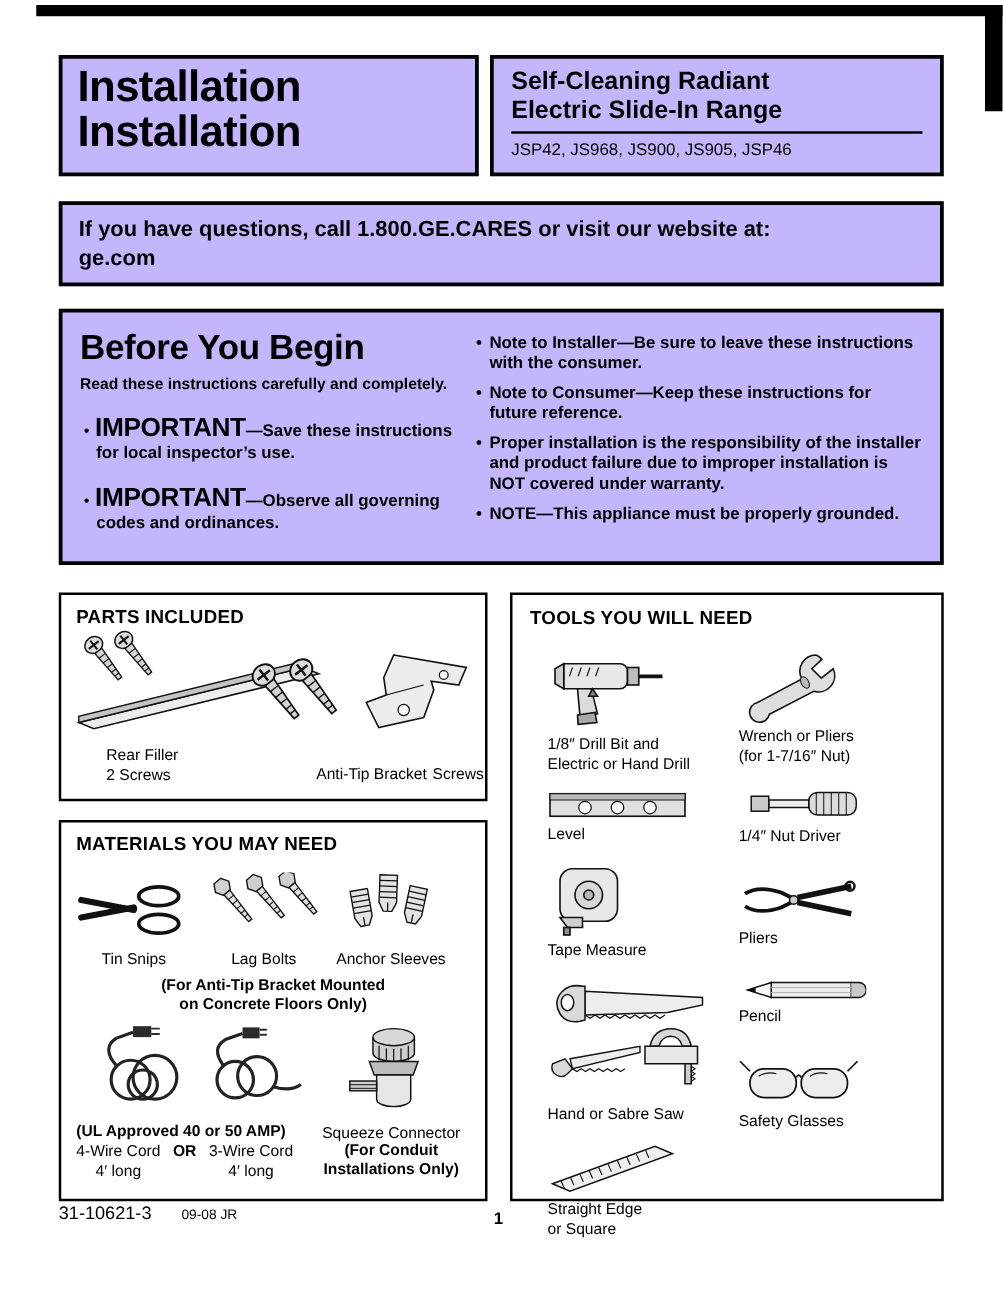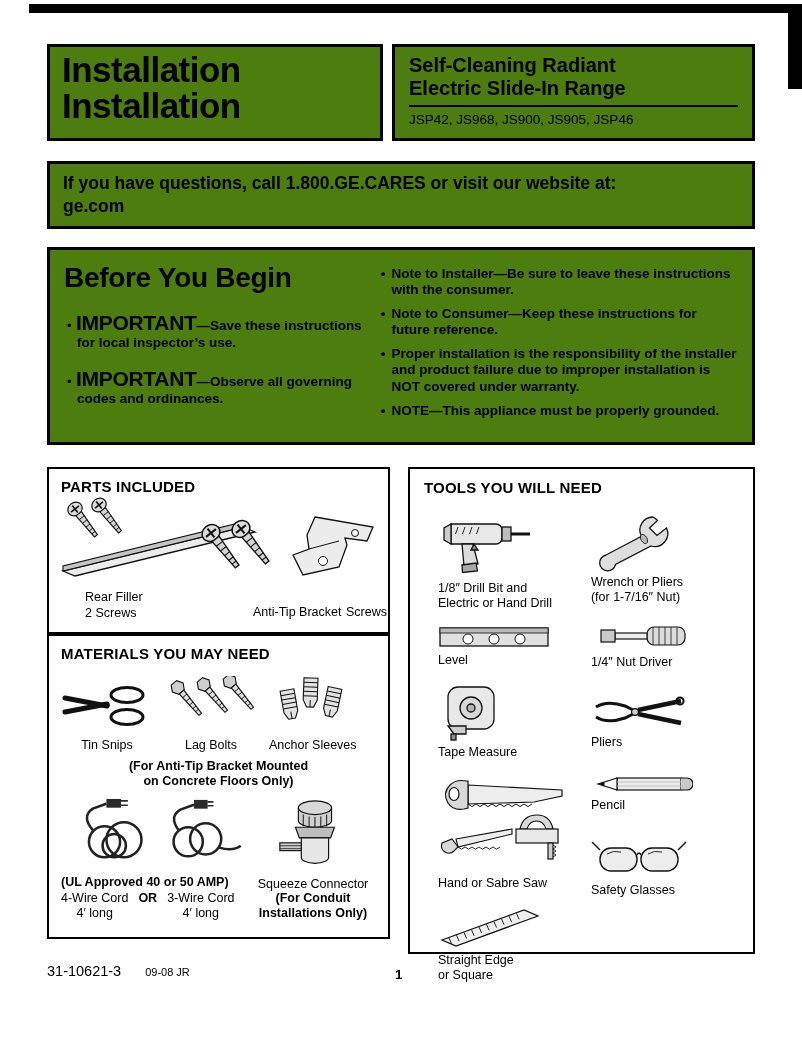--- a/index.html
+++ b/index.html
@@ -4,21 +4,21 @@
 <style>
   *{box-sizing:border-box;margin:0;padding:0;}
   html,body{background:#fff;}
   body{
     width:802px;height:1037px;position:relative;overflow:hidden;
     font-family:"Liberation Sans","DejaVu Sans",sans-serif;color:#000;
   }
   .bar-top{position:absolute;left:29px;top:4px;width:773px;height:9px;background:#000;}
   .bar-right{position:absolute;left:788px;top:4px;width:14px;height:85px;background:#000;}
   .content{position:absolute;left:47px;top:44px;width:708px;}
-  .bx{border:3px solid #000;background:#4d7c0f;}
+  .bx{border:3px solid #000;background:#c4b5fd;}
   .panel{border:2.5px solid #000;background:#fff;padding:9px 12px;}
   .panel-title{font-size:15px;font-weight:bold;letter-spacing:.2px;}
 
   
   .header-row{display:flex;gap:9px;height:97px;}
   .title-box{width:336px;padding:5px 12px;}
   .title-box h1{font-size:35px;line-height:1.04;font-weight:bold;letter-spacing:-.5px;}
   .product-box{flex:1;padding:7px 14px 15px;}
   .product-line{font-size:20px;font-weight:bold;line-height:1.16;}
   .product-divider{border:none;border-top:2px solid #000;margin:5px 0 5px;}
@@ -35,21 +35,21 @@
   .imp-item{padding-left:13px;text-indent:-10px;margin-bottom:10px;line-height:1.05;margin-top:18px;}
   .imp-bullet{font-size:13px;}
   .imp-lead{font-size:21px;font-weight:bold;letter-spacing:-.3px;}
   .imp-rest{font-size:13.5px;font-weight:bold;}
   .byb-right{flex:1;padding-top:4px;}
   .note-item{display:flex;gap:6px;font-size:13.5px;font-weight:bold;line-height:1.2;margin-bottom:8px;}
   .note-bullet{flex:0 0 auto;}
 
   
   .cols{display:flex;gap:18px;margin-top:22px;}
-  .col-left{width:343px;display:flex;flex-direction:column;}
+  .col-left{width:343px;display:flex;flex-direction:column;gap:15px;}
   .col-right{flex:1;}
 
   
   .parts-box{height:167px;position:relative;}
   .p-abs{position:absolute;}
   .ill-label{position:absolute;font-size:12.5px;white-space:nowrap;}
 
   
   .materials-box{height:305px;}
   .mat-row1{display:flex;align-items:flex-end;gap:8px;margin-top:8px;}
@@ -125,20 +125,21 @@
   </div>
 
   <div class="bx questions-box">
     <div>If you have questions, call 1.800.GE.CARES or visit our website at:</div>
     <div>ge.com</div>
   </div>
 
   <div class="bx byb-box">
     <div class="byb-left">
       <div class="byb-title">Before You Begin</div>
+      <div class="byb-intro">Read these instructions carefully and completely.</div>
       <div class="imp-item">
         <span class="imp-bullet">•</span>
         <span class="imp-lead">IMPORTANT</span><span class="imp-rest">—Save these instructions for local inspector’s use.</span>
       </div>
       <div class="imp-item">
         <span class="imp-bullet">•</span>
         <span class="imp-lead">IMPORTANT</span><span class="imp-rest">—Observe all governing codes and ordinances.</span>
       </div>
     </div>
     <div class="byb-right">

